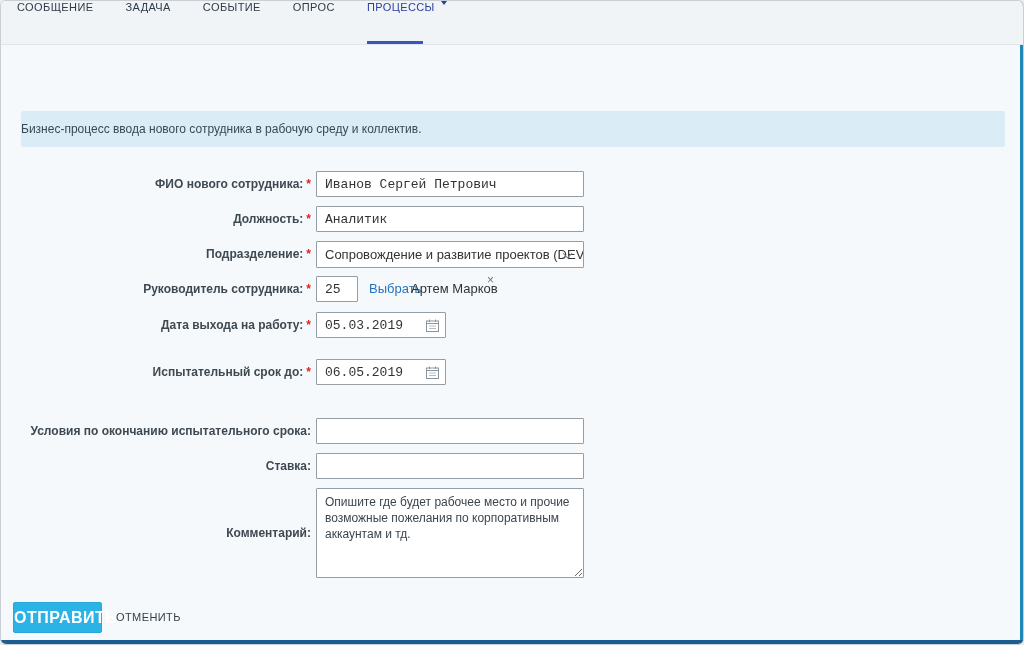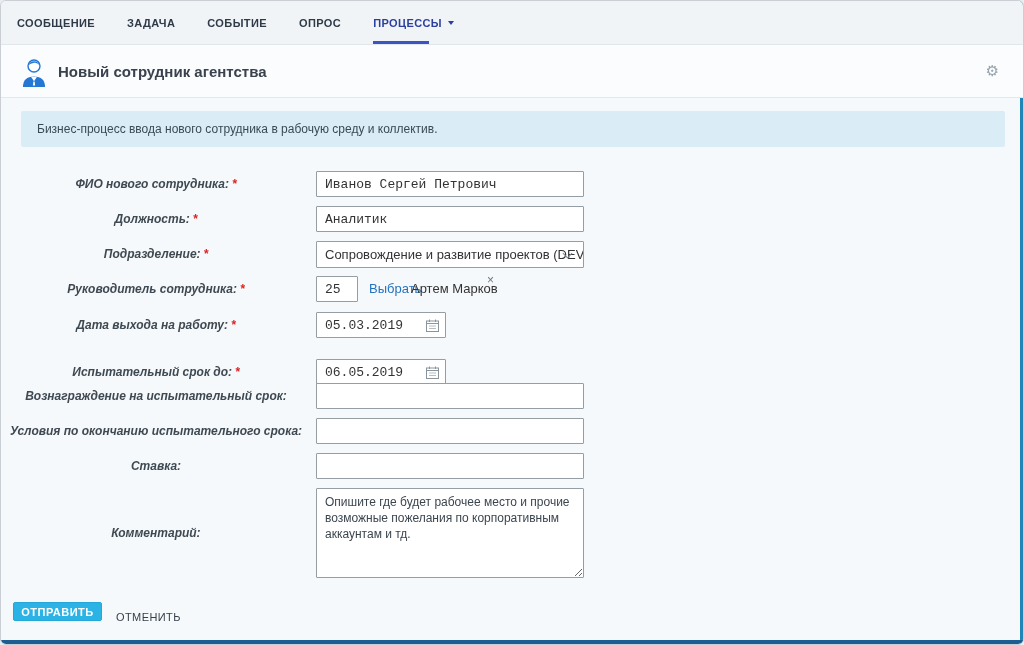--- a/index.html
+++ b/index.html
@@ -12,22 +12,22 @@
   .edge-right { position:absolute; top:0; right:0; width:3px; height:100%; background:#1f86b8; }
   .edge-bottom { position:absolute; left:0; bottom:0; width:100%; height:4px; background:#1d5e92; z-index:5; }
 
   
   .tabbar {
     position:absolute; top:0; left:0; width:100%; height:44px;
     background:#f0f4f7; border-bottom:1px solid #e2e6ea;
     display:flex; align-items:stretch; padding-left:16px;
   }
   .tab {
-    position:relative; display:flex; align-items:center; margin-right:32px;
-    font-size:11px; font-weight:bold; letter-spacing:.4px; color:#2e3a48;
+    position:relative; display:flex; align-items:flex-start; margin-right:32px;
+    font-size:11px; font-weight:normal; letter-spacing:.4px; color:#2e3a48;
     cursor:pointer; white-space:nowrap;
   }
   .tab.active { color:#2b3f9e; }
   .tab.active::after {
     content:""; position:absolute; left:0; bottom:0; width:56px; height:3px; background:#3b55c0;
   }
   .caret {
     display:inline-block; margin-left:6px; width:0; height:0;
     border-left:3.5px solid transparent; border-right:3.5px solid transparent;
     border-top:4px solid #2b3f9e;
@@ -45,29 +45,29 @@
   }
   .gear {
     position:absolute; right:24px; top:12px; font-size:15px; color:#98a2aa; cursor:pointer;
     line-height:28px;
   }
 
   
   .banner {
     position:absolute; left:20px; top:110px; width:984px; height:36px;
     background:#daedf6; border-radius:2px;
-    display:flex; align-items:center; padding-left:16px;
+    display:flex; align-items:center; 
     font-size:12px; color:#3a4a55;
   }
 
   
   .row { position:absolute; left:0; width:100%; height:26px; }
   .lbl {
     position:absolute; left:0; top:0; width:310px; height:26px; line-height:26px;
-    text-align:center; font-size:12px; font-weight:bold; color:#3f4952;font-style:italic;
+    text-align:right; font-size:12px; font-weight:bold; color:#3f4952;
   }
   .req { color:#d22; margin-left:3px; }
   .inp {
     position:absolute; left:315px; top:0; width:268px; height:26px;
     border:1px solid #959da5; background:#fff; border-radius:1px;
     font-family:Liberation Mono, monospace; font-size:13px; color:#333; padding:0 8px;
   }
   .inp.small { width:42px; }
   .selectbox {
     position:absolute; left:315px; top:0; width:268px; height:27px;
@@ -98,23 +98,23 @@
   .comment-row .lbl { height:90px; line-height:90px; }
   .txta {
     position:absolute; left:315px; top:0; width:268px; height:90px;
     border:1px solid #959da5; background:#fff; border-radius:1px;
     font-family:"Liberation Sans", sans-serif; font-size:12px; color:#3c464f;
     padding:5px 8px; line-height:1.35; resize:both;
   }
 
   
   .btn-submit {
-    position:absolute; left:12px; top:601px; width:89px; height:19px;
+    position:absolute; left:12px; top:601px; width:89px; height:31px;
     background:#2cb3e6; border:1px solid #25a7da; border-radius:2px;
-    color:#fff; font-size:11px; font-weight:bold; letter-spacing:.5px;
+    color:#fff; font-size:16px; font-weight:bold; letter-spacing:.5px;
     font-family:"Liberation Sans", sans-serif; cursor:pointer;
   }
   .btn-cancel {
     position:absolute; left:115px; top:601px; height:31px; line-height:31px;
     font-size:11px; font-weight:normal; letter-spacing:.4px; color:#343f4b; cursor:pointer;
   }
 </style>
 </head>
 <body>
 
@@ -134,33 +134,20 @@
       </div>
     <div class="tab">
         <span>ОПРОС</span>
       </div>
     <div class="tab active">
       <span>ПРОЦЕССЫ</span>
       <span class="caret"></span>
     </div>
   </div>
 
-  <div class="header">
-    <span class="emp-icon">
-      <svg width="26" height="30" viewBox="0 0 26 30">
-        <circle cx="13" cy="8" r="6" fill="#ffffff" stroke="#2478d4" stroke-width="1.4"></circle>
-        <path d="M7.4 7.2 a6 6 0 0 1 11.2 0 q-2.6 -3.2 -5.6 -2.4 q-3.6 0.8 -5.6 2.4 z" fill="#2478d4"></path>
-        <path d="M2 29 q0 -10.5 11 -10.5 q11 0 11 10.5 z" fill="#2478d4"></path>
-        <path d="M10 18.8 l3 4.4 3 -4.4 z" fill="#ffffff"></path>
-        <path d="M12.4 23.5 l1.2 0 l0.5 4 l-2.2 0 z" fill="#ffffff"></path>
-      </svg>
-    </span>
-    <div class="page-title">Новый сотрудник агентства</div>
-    <div class="gear">⚙</div>
-  </div>
 
   <div class="banner">
     <span>Бизнес-процесс ввода нового сотрудника в рабочую среду и коллектив.</span>
   </div>
 
   <div class="row" style="top:170px">
     <div class="lbl"><span>ФИО нового сотрудника:</span><span class="req">*</span></div>
     <input class="inp" type="text" value="Иванов Сергей Петрович" style="">
   </div>
 
@@ -212,24 +199,20 @@
           <line x1="0.5" y1="4.5" x2="12.5" y2="4.5" stroke="#8a949c"></line>
           <line x1="3.5" y1="0.5" x2="3.5" y2="3" stroke="#8a949c"></line>
           <line x1="9.5" y1="0.5" x2="9.5" y2="3" stroke="#8a949c"></line>
           <line x1="3" y1="7" x2="10" y2="7" stroke="#b6bec4"></line>
           <line x1="3" y1="9.5" x2="10" y2="9.5" stroke="#b6bec4"></line>
         </svg>
       </span>
     </div>
   </div>
 
-  <div class="row" style="top:382px">
-    <div class="lbl"><span>Вознаграждение на испытательный срок:</span></div>
-    <input class="inp" type="text" value="" style="">
-  </div>
 
   <div class="row" style="top:452px">
     <div class="lbl"><span>Ставка:</span></div>
     <input class="inp" type="text" value="" style="">
   </div>
 
   <div class="row" style="top:417px">
     <div class="lbl"><span>Условия по окончанию испытательного срока:</span></div>
     <input class="inp" type="text" value="" style="">
   </div>

